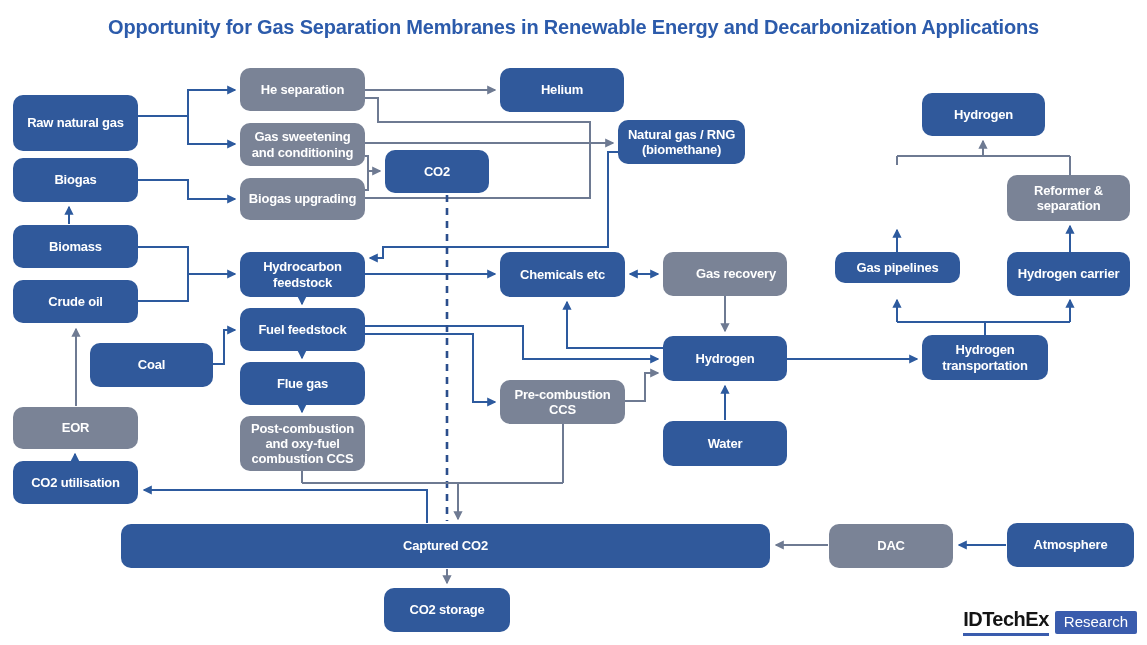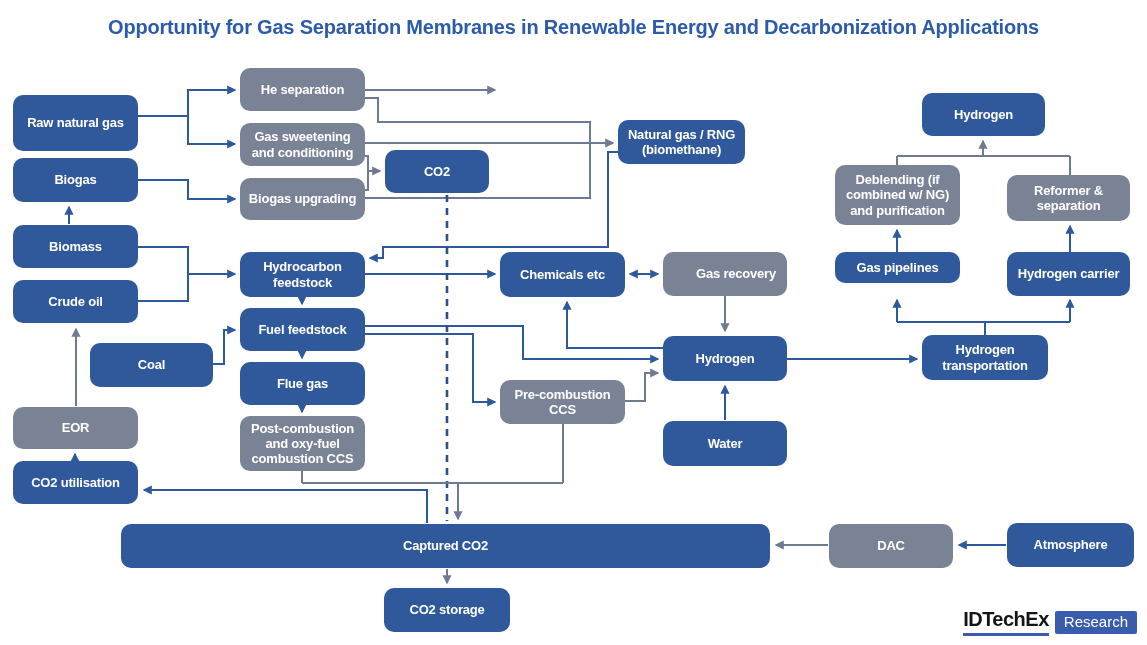--- a/index.html
+++ b/index.html
@@ -123,43 +123,43 @@
       </div>
       <div class="node blue" style="left: 240px; top: 362px; width: 125px; height: 43px;">
         <span>Flue gas</span>
       </div>
       <div class="node gray" style="left: 240px; top: 416px; width: 125px; height: 55px;">
         <span>Post-combustion and oxy-fuel combustion CCS</span>
       </div>
       <div class="node blue" style="left: 385px; top: 150px; width: 104px; height: 43px;">
         <span>CO2</span>
       </div>
+      <div class="node blue" style="left: 500px; top: 68px; width: 124px; height: 44px;">
+        <span>Helium</span>
+      </div>
       <div class="node blue" style="left: 618px; top: 120px; width: 127px; height: 44px;">
         <span>Natural gas / RNG (biomethane)</span>
       </div>
       <div class="node blue" style="left: 500px; top: 252px; width: 125px; height: 45px;">
         <span>Chemicals etc</span>
       </div>
       <div class="node gray" style="left: 500px; top: 380px; width: 125px; height: 44px;">
         <span>Pre-combustion CCS</span>
       </div>
       <div class="node gray" style="left: 663px; top: 252px; width: 124px; height: 44px; padding-left: 26px;">
         <span>Gas recovery</span>
       </div>
       <div class="node blue" style="left: 663px; top: 336px; width: 124px; height: 45px;">
         <span>Hydrogen</span>
       </div>
       <div class="node blue" style="left: 663px; top: 421px; width: 124px; height: 45px;">
         <span>Water</span>
       </div>
       <div class="node blue" style="left: 922px; top: 93px; width: 123px; height: 43px;">
         <span>Hydrogen</span>
-      </div>
-      <div class="node gray" style="left: 835px; top: 165px; width: 125px; height: 60px;">
-        <span>Deblending (if combined w/ NG) and purification</span>
       </div>
       <div class="node gray" style="left: 1007px; top: 175px; width: 123px; height: 46px;">
         <span>Reformer &amp; separation</span>
       </div>
       <div class="node blue" style="left: 835px; top: 252px; width: 125px; height: 31px;">
         <span>Gas pipelines</span>
       </div>
       <div class="node blue" style="left: 1007px; top: 252px; width: 123px; height: 44px;">
         <span>Hydrogen carrier</span>
       </div>

